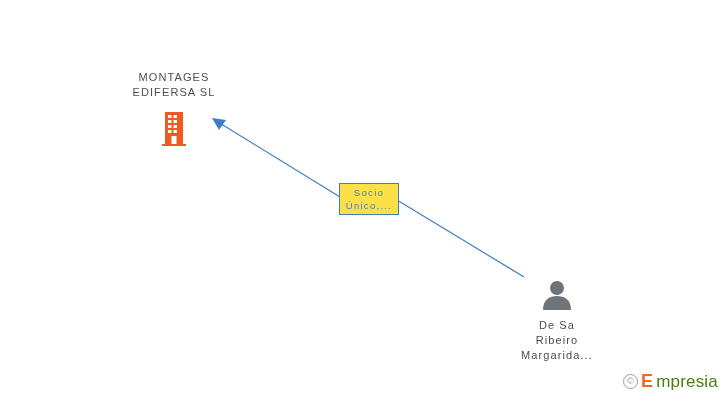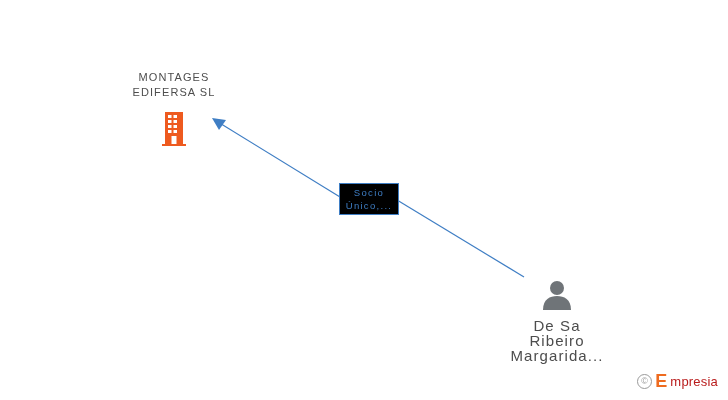--- a/index.html
+++ b/index.html
@@ -61,36 +61,36 @@
     width: 130px;
     text-align: center;
   }
   .person-icon {
     width: 34px;
     height: 30px;
     margin: 0 auto 8px auto;
     position: relative;
   }
   .node-person .label {
-    font-size: 15px;
+    font-size: 11px;
     letter-spacing: 1.1px;
     color: #4d4d4d;
     line-height: 15px;
     white-space: pre-line;
   }
 
   
   .edge-label {
     position: absolute;
     left: 339px;
     top: 183px;
     width: 58px;
     height: 30px;
     border: 1px solid #3f7ec4;
-    background: #000000;
+    background: #fde047;
     color: #3f7ec4;
     font-size: 9.5px;
     letter-spacing: 1.3px;
     line-height: 13px;
     text-align: center;
     display: flex;
     flex-direction: column;
     align-items: center;
     justify-content: center;
     white-space: pre-line;
@@ -117,22 +117,22 @@
     font-size: 9px;
     line-height: 13px;
     text-align: center;
   }
   .wm-e {
     color: #ee6b1f;
     font-size: 18px;
     font-weight: bold;
   }
   .wm-rest {
-    color: #b91c1c;
-    font-size: 13px;
+    color: #4d7c0f;
+    font-size: 17px;
   }
 </style>
 </head>
 <body>
 
 <div id="canvas">
 
   <svg class="edges" viewBox="0 0 728 400">
 
     <line x1="340" y1="197" x2="218" y2="122" stroke="#3f7ec4" stroke-width="1.2"></line>

